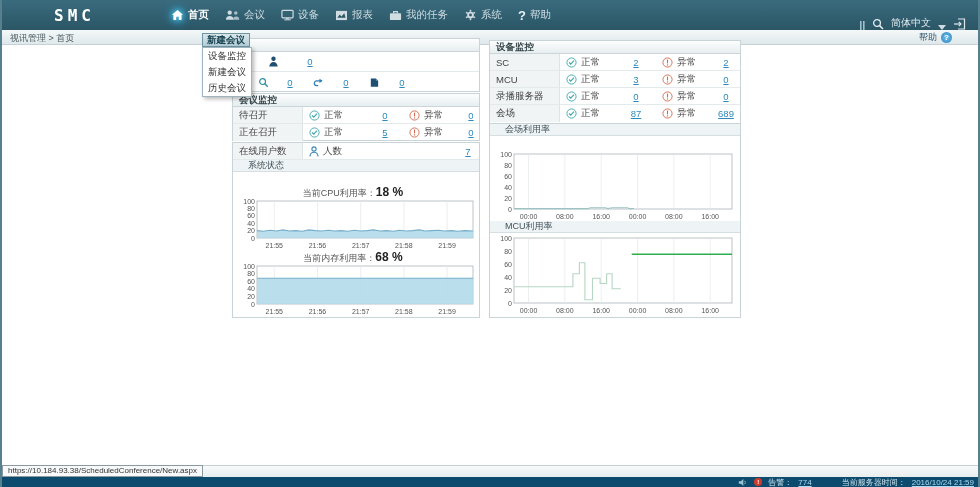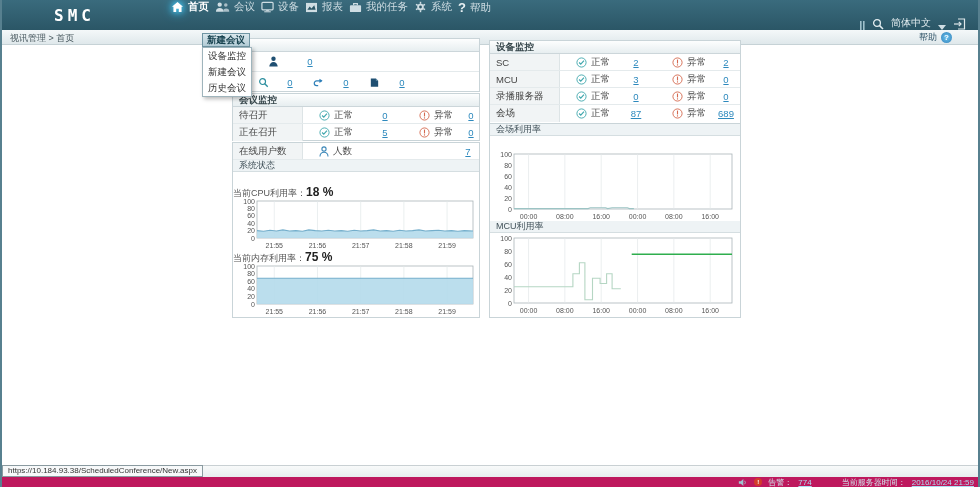--- a/index.html
+++ b/index.html
@@ -4,21 +4,21 @@
 <style>
 *{box-sizing:border-box;margin:0;padding:0}
 html,body{width:980px;height:487px;overflow:hidden}
 body{position:relative;font-family:"Liberation Sans","DejaVu Sans",sans-serif;background:#fff;
      border-left:2px solid #57808f;border-right:2px solid #57808f}
 
 .topbar{position:absolute;left:0;top:0;width:976px;height:30px;
         background:linear-gradient(#3a6b7d,#2b5666);}
 .logo{position:absolute;left:52px;top:6px;color:#fff;font-size:16px;font-weight:bold;
       letter-spacing:4px;font-family:"DejaVu Sans Mono",monospace}
-.nav{position:absolute;left:166px;top:0;height:30px;display:flex;align-items:flex-start;gap:0}
+.nav{position:absolute;left:166px;top:0;height:30px;display:flex;align-items:center;gap:10px}
 .nav-item{display:flex;align-items:center;gap:4px;color:#cfdde3;font-size:10.5px;cursor:pointer;padding:0 3px}
 .nav-item.active{color:#fff;font-weight:bold}
 .nav-item.active svg{filter:drop-shadow(0 0 3px #53d7ff) drop-shadow(0 0 5px #2fb9ef)}
 .hdr-right{position:absolute;right:12px;top:0;height:30px;display:flex;align-items:flex-end;gap:7px;
            color:#e2ecef;font-size:10px}
 .caret{width:0;height:0;border-left:4px solid transparent;border-right:4px solid transparent;
        border-top:5px solid #cfdde3}
 
 .crumbbar{position:absolute;left:0;top:30px;width:976px;height:15px;
           background:linear-gradient(#f4f8f9,#dfe8eb);border-bottom:1px solid #c6d2d6;
@@ -31,38 +31,38 @@
 .menu-tab{position:absolute;left:200px;top:33px;width:48px;height:14px;z-index:30;
           background:linear-gradient(#d9e7ec,#b3ccd6);border:1px solid #6f95a3;
           font-size:9.5px;font-weight:bold;color:#17424f;text-align:center;line-height:12px;cursor:pointer}
 .menu-box{position:absolute;left:200px;top:47px;width:50px;z-index:30;background:#fff;
           border:1px solid #9fb4bc;box-shadow:2px 2px 4px rgba(0,0,0,.28)}
 .menu-item{height:16px;line-height:16px;padding-left:5px;font-size:9.5px;color:#333;cursor:pointer}
 
 .panel{position:absolute;background:#fff;border:1px solid #c9d4d8}
 .phead{height:13px;line-height:12px;padding-left:6px;font-size:9.5px;font-weight:bold;color:#37474c;
        background:linear-gradient(#fdfefe,#e7eef0);border-bottom:1px solid #ccd6da}
-.sub{height:12px;line-height:11px;padding-left:6px;font-size:9px;color:#42525a;
+.sub{height:12px;line-height:11px;padding-left:15px;font-size:9px;color:#42525a;
      background:#eef3f5;border-bottom:1px solid #d5dee1}
 .prow{display:flex;align-items:center;border-bottom:1px solid #e4eaec;font-size:9.5px;color:#444}
 .prow:last-child{border-bottom:none}
 .lbl{height:100%;display:flex;align-items:center;padding-left:6px;
      background:#f1f4f5;border-right:1px solid #dde4e6;flex:0 0 70px}
-.st{display:flex;align-items:center;gap:4px;padding-left:16px}
+.st{display:flex;align-items:center;gap:4px;padding-left:6px}
 .cnt{text-align:center}
 .lnk{color:#2d89bd;text-decoration:underline;cursor:pointer}
 .chart{position:absolute}
-.chart-title{position:absolute;font-size:9px;color:#555;text-align:left}
+.chart-title{position:absolute;font-size:9px;color:#555;text-align:center}
 .chart-title b{font-size:12px;color:#222}
 
 .botstrip{position:absolute;left:0;top:465px;width:976px;height:12px;
           background:linear-gradient(#f8fafa,#e8edee);border-top:1px solid #c9d0d3}
 .tooltip{position:absolute;left:0;top:465px;height:12px;z-index:5;background:#f7f9fa;
          border:1px solid #8a9aa0;font-size:8px;color:#333;line-height:10px;padding:0 5px}
-.statusbar{position:absolute;left:0;top:477px;width:976px;height:10px;background:#be185d;
+.statusbar{position:absolute;left:0;top:477px;width:976px;height:10px;background:#0c4a6e;
            display:flex;align-items:center;justify-content:flex-end;gap:6px;
            padding-right:4px;font-size:8px;color:#cfe3ea}
 .statusbar .lnk{color:#aedcf2}
 .reddot{width:8px;height:8px;border-radius:50%;background:#d23b2a;color:#fff;font-size:6px;
         font-weight:bold;text-align:center;line-height:8px}
 svg{display:block}
 </style>
 </head>
 <body>
 
@@ -303,21 +303,21 @@
         <text x="20" y="35.1" text-anchor="end" font-size="7" fill="#555">20</text>
         <text x="20" y="27.7" text-anchor="end" font-size="7" fill="#555">40</text>
         <text x="20" y="20.3" text-anchor="end" font-size="7" fill="#555">60</text>
         <text x="20" y="12.899999999999999" text-anchor="end" font-size="7" fill="#555">80</text>
         <text x="20" y="5.5" text-anchor="end" font-size="7" fill="#555">100</text>
         <polygon points="22.0,40.0 22.0,32.6 28.5,33.3 35.0,32.2 41.4,33.0 47.9,31.9 54.4,33.0 60.9,32.6 67.4,33.3 73.8,31.9 80.3,32.6 86.8,33.0 93.3,32.2 99.8,33.0 106.2,32.6 112.7,33.3 119.2,32.2 125.7,33.0 132.2,32.6 138.6,31.9 145.1,33.0 151.6,32.6 158.1,33.3 164.6,32.2 171.0,33.0 177.5,32.6 184.0,31.9 190.5,33.0 197.0,32.6 203.4,32.2 209.9,33.0 216.4,32.6 222.9,33.3 229.4,32.6 238.0,33.0 238.0,40.0" fill="#b4daeb" fill-opacity="0.9"></polygon>
         <polyline points="22.0,32.6 28.5,33.3 35.0,32.2 41.4,33.0 47.9,31.9 54.4,33.0 60.9,32.6 67.4,33.3 73.8,31.9 80.3,32.6 86.8,33.0 93.3,32.2 99.8,33.0 106.2,32.6 112.7,33.3 119.2,32.2 125.7,33.0 132.2,32.6 138.6,31.9 145.1,33.0 151.6,32.6 158.1,33.3 164.6,32.2 171.0,33.0 177.5,32.6 184.0,31.9 190.5,33.0 197.0,32.6 203.4,32.2 209.9,33.0 216.4,32.6 222.9,33.3 229.4,32.6 238.0,33.0" fill="none" stroke="#74aecb" stroke-width="1.1"></polyline>
       </svg>
     </div>
   <div class="chart-title" style="left:0;top:107px;width:240px">
-    <span>当前内存利用率：</span><b>75 %</b>
+    <span>当前内存利用率：</span><b>68 %</b>
   </div>
   <div class="chart" style="left:2px;top:120px;width:244px;height:53px">
       <svg width="244" height="53">
         <rect x="22" y="3" width="216" height="38" fill="#fff" stroke="#aab4b8" stroke-width="0.8"></rect>
         <line x1="39.28" y1="3" x2="39.28" y2="41" stroke="#e3e8ea" stroke-width="0.7"></line>
         <text x="39.28" y="51" text-anchor="middle" font-size="7" fill="#555">21:55</text>
         <line x1="82.47999999999999" y1="3" x2="82.47999999999999" y2="41" stroke="#e3e8ea" stroke-width="0.7"></line>
         <text x="82.47999999999999" y="51" text-anchor="middle" font-size="7" fill="#555">21:56</text>
         <line x1="125.67999999999999" y1="3" x2="125.67999999999999" y2="41" stroke="#e3e8ea" stroke-width="0.7"></line>
         <text x="125.67999999999999" y="51" text-anchor="middle" font-size="7" fill="#555">21:57</text>

